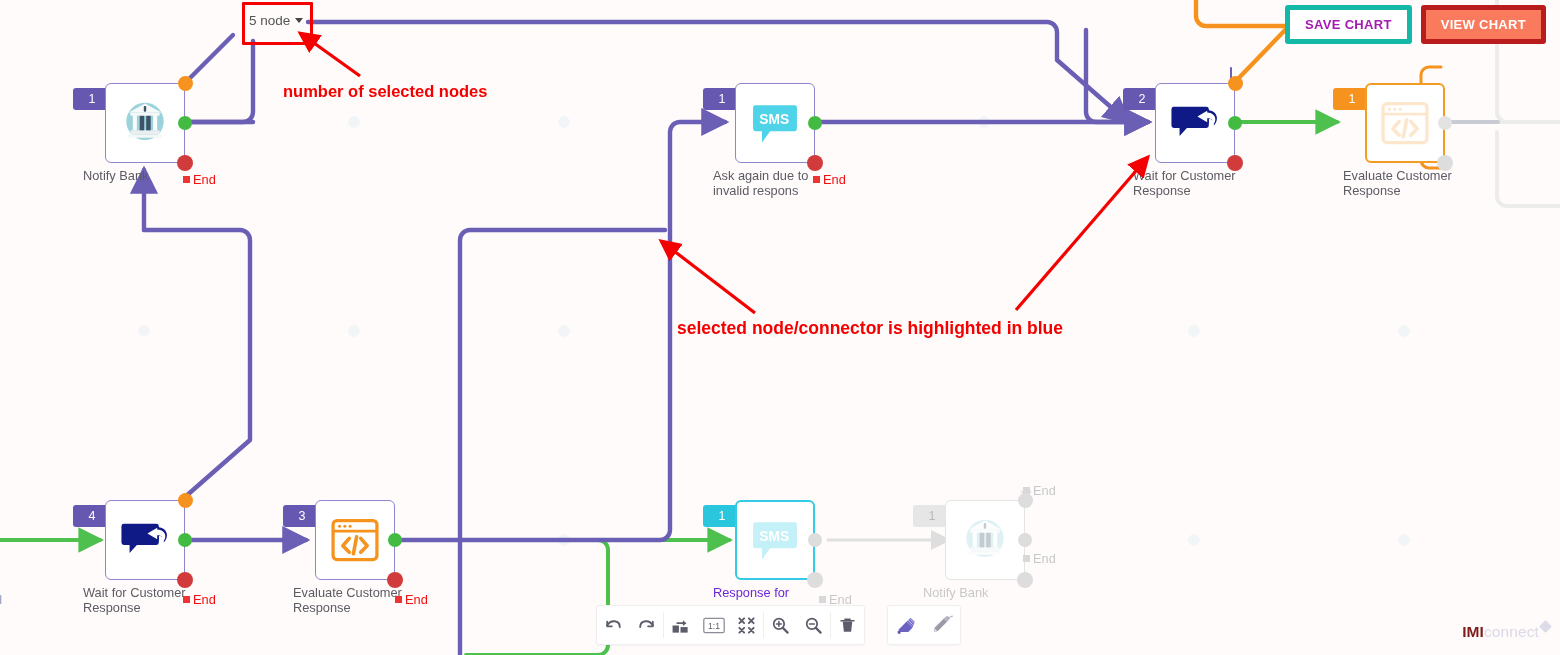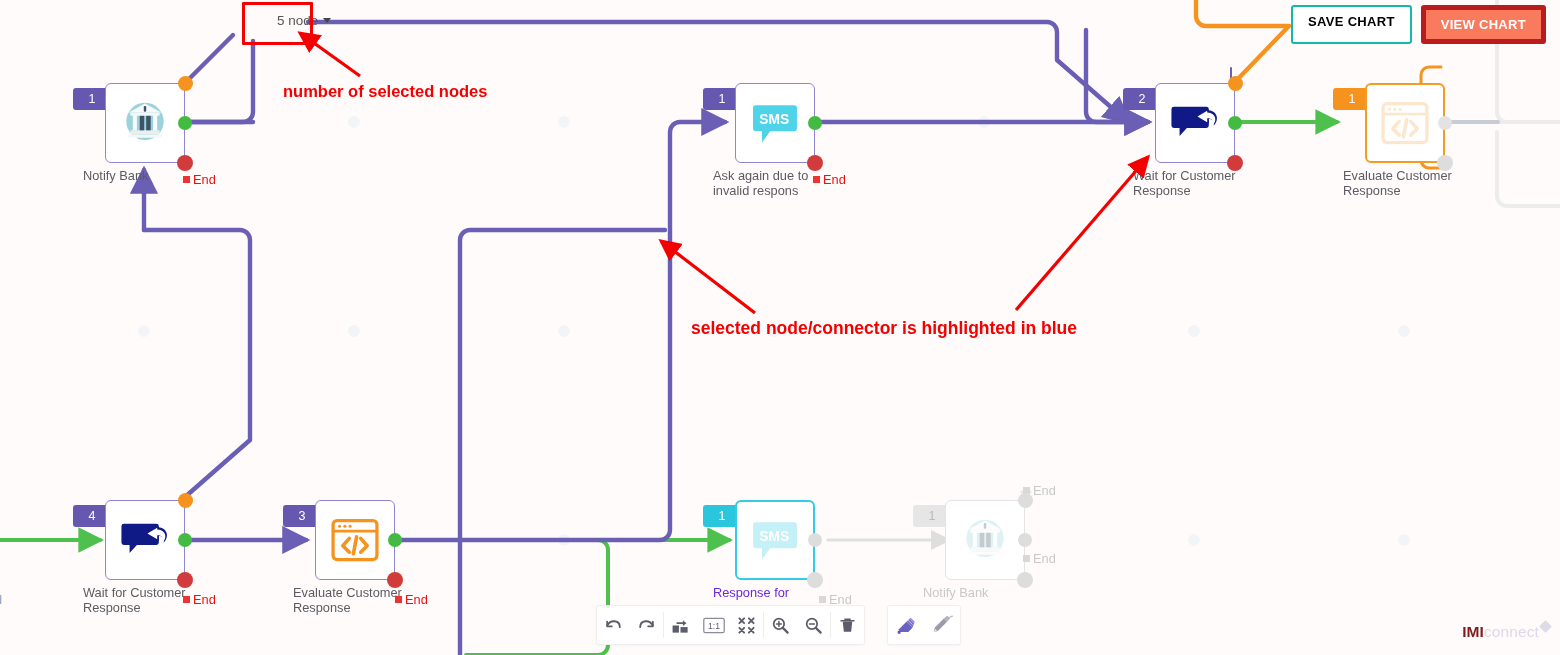--- a/index.html
+++ b/index.html
@@ -26,37 +26,37 @@
     display:flex;align-items:center;
   }
   .chart-name-input{
     border:0;outline:0;background:transparent;
     font-family:"Liberation Sans", sans-serif;font-size:14px;color:#555;
     padding-left:10px;width:210px;height:30px;
   }
   .node-count{
     position:absolute;left:246px;top:6px;height:29px;min-width:56px;
     display:flex;align-items:center;gap:5px;
-    font-size:13.5px;color:#555;padding-left:3px;margin-left:28px;
+    font-size:13.5px;color:#555;padding-left:3px;
   }
   .node-count .caret{
     width:0;height:0;border-left:4.5px solid transparent;border-right:4.5px solid transparent;
     border-top:5px solid #444;display:inline-block;
   }
   .count-highlight{
     position:absolute;left:242px;top:2px;width:65px;height:37px;
     border:3px solid #f40000;border-radius:1px;pointer-events:none;
   }
   .btn-row{position:absolute;right:14px;top:5px;display:flex;gap:9px;}
   .btn{
     font-size:13px;font-weight:bold;letter-spacing:.3px;
     padding:7px 15px;border-radius:3px;cursor:pointer;
     font-family:"Liberation Sans", sans-serif;
   }
-  .btn-save{background:#fff;color:#000000;border:2px solid #14b8a6;}
+  .btn-save{background:#fff;color:#a21caf;border:5px solid #14b8a6;}
   .btn-view{background:#f97a5c;color:#fff;border:5px solid #b91c1c;}
 
   
   .node{position:absolute;z-index:20;}
   .node-box{
     position:absolute;left:0;top:0;width:80px;height:80px;
     background:#fff;border:1px solid #8f86cf;border-radius:6px;
     box-sizing:border-box;display:flex;align-items:center;justify-content:center;text-decoration:underline;
   }
   .node.sel .node-box{border-color:#8f86cf;}
@@ -96,21 +96,21 @@
   .end-tag.grey{color:#c8c8c8;}
   .end-tag.grey .sq{background:#d8d8d8;}
 
   
   .ico{width:52px;height:52px;display:block;}
   .ico.f{opacity:.22;}
 
   
   .anno{position:absolute;color:#f40000;font-weight:bold;z-index:45;white-space:nowrap;}
   .anno.a1{left:283px;top:82px;font-size:16.5px;}
-  .anno.a2{left:691px;top:318px;font-size:17.5px;}
+  .anno.a2{left:677px;top:318px;font-size:17.5px;}
 
   
   .toolbar{
     position:absolute;background:#fff;border:1px solid #efefef;border-radius:3px;
     display:flex;align-items:center;z-index:50;box-shadow:0 1px 2px rgba(0,0,0,.04);
   }
   .tb-main{left:596px;top:605px;height:38px;}
   .tb-pen{left:887px;top:605px;height:38px;}
   .tb-item{
     width:33px;height:19px;display:flex;align-items:center;justify-content:center;cursor:pointer;

